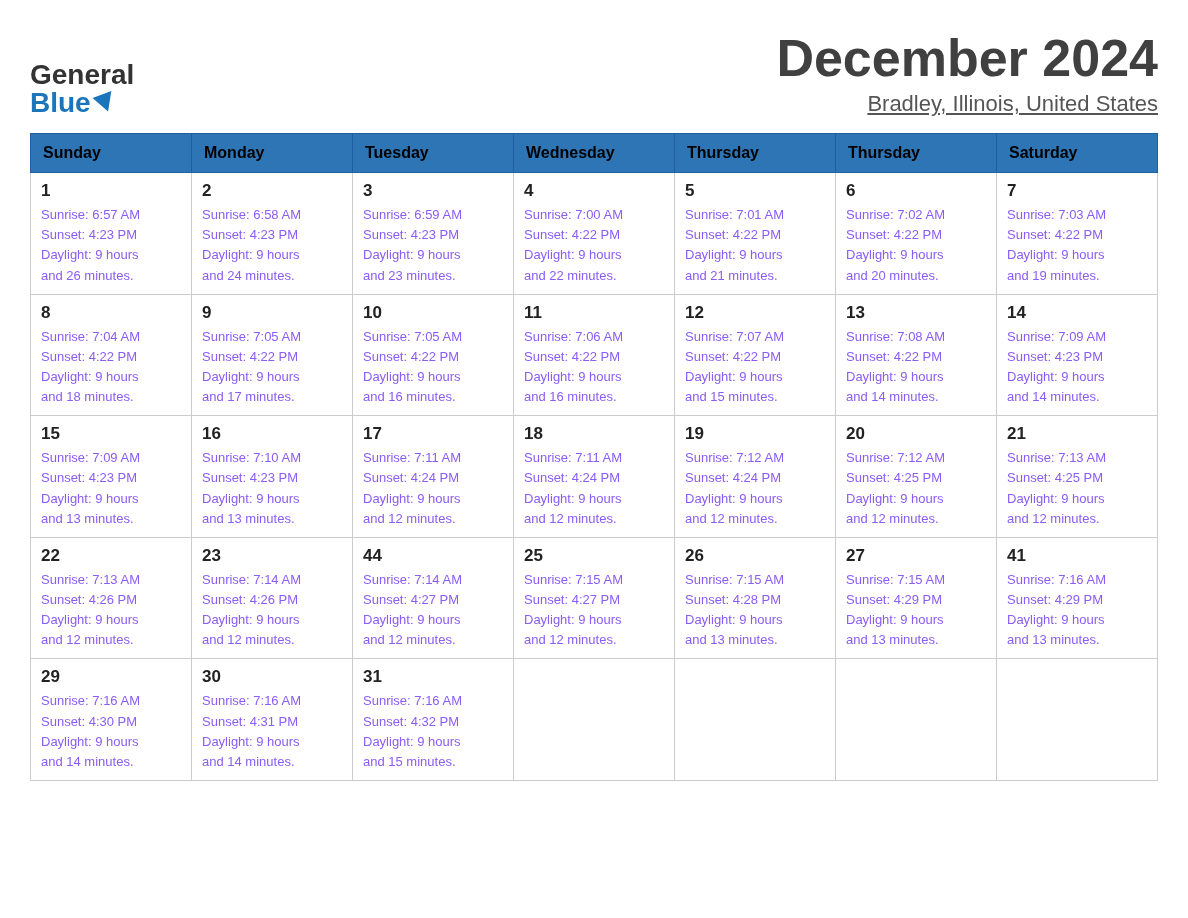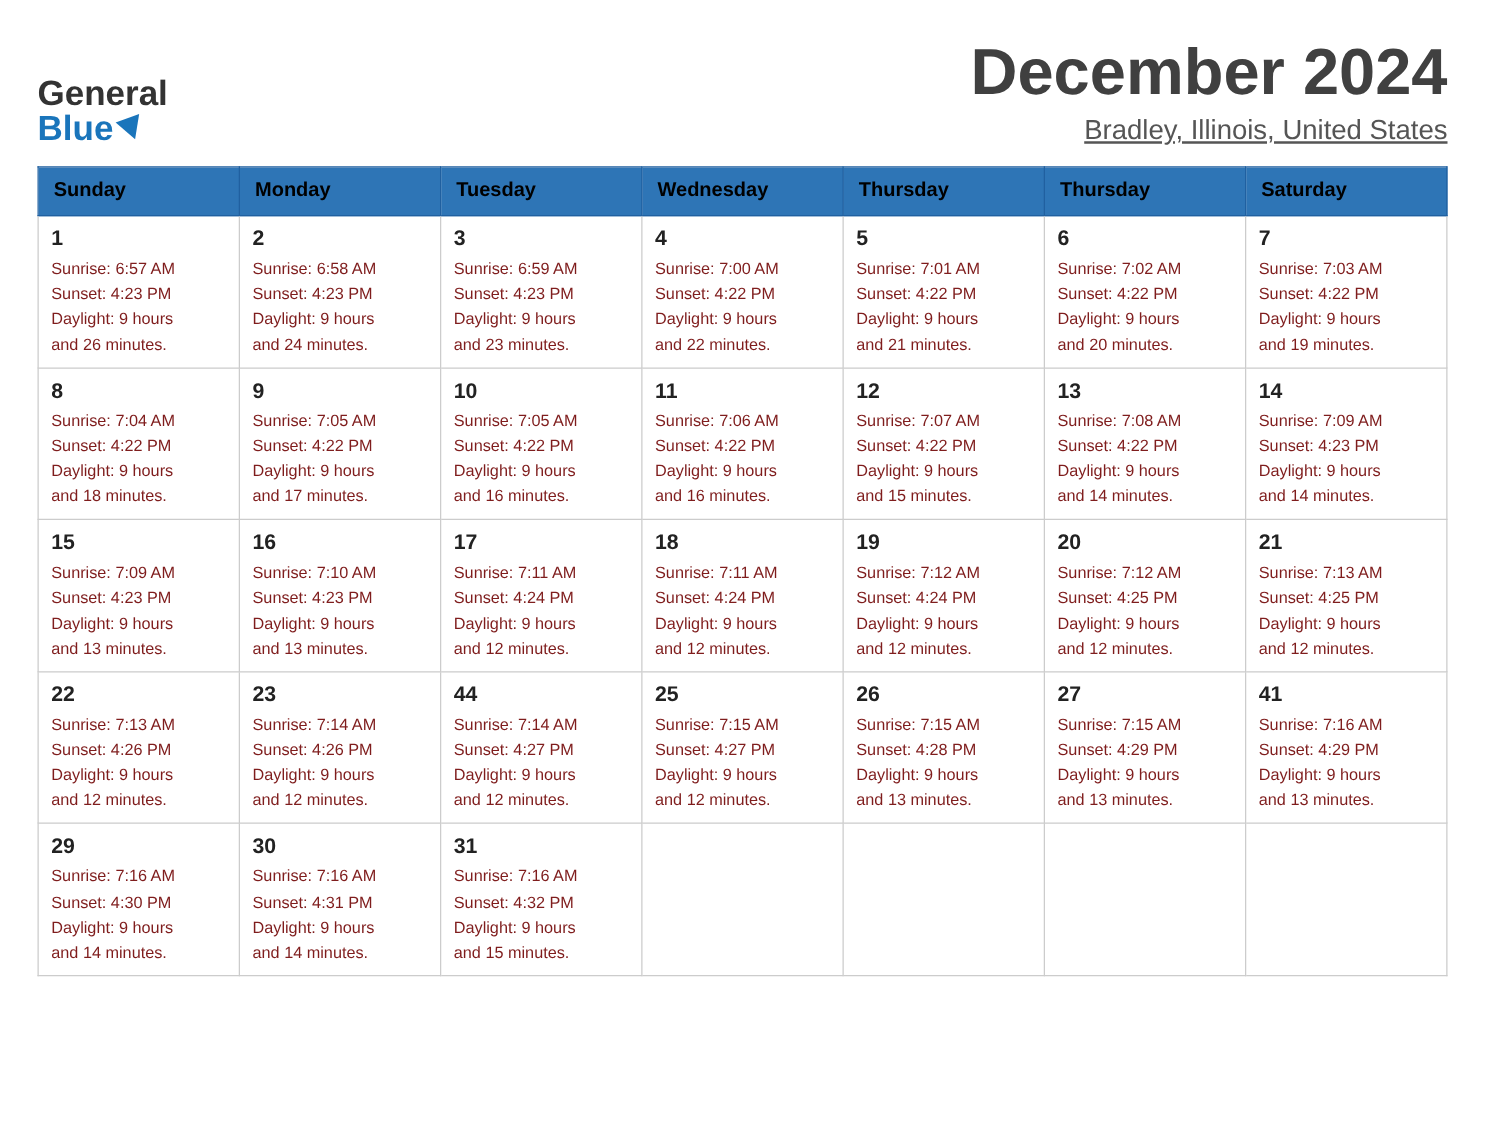--- a/index.html
+++ b/index.html
@@ -86,21 +86,21 @@
     .day-number {
       font-size: 17px;
       font-weight: bold;
       color: #222;
       display: block;
       margin-bottom: 4px;
     }
     .day-info {
       font-size: 13px;
       line-height: 1.55;
-      color: #7f1d1d;
+      color: #8b5cf6;
     }
     .empty-cell {
       background: #fff;
     }
     tbody tr td:nth-child(1) .day-number,
     tbody tr td:nth-child(7) .day-number {
       color: #222;
     }
   </style>
 </head>

